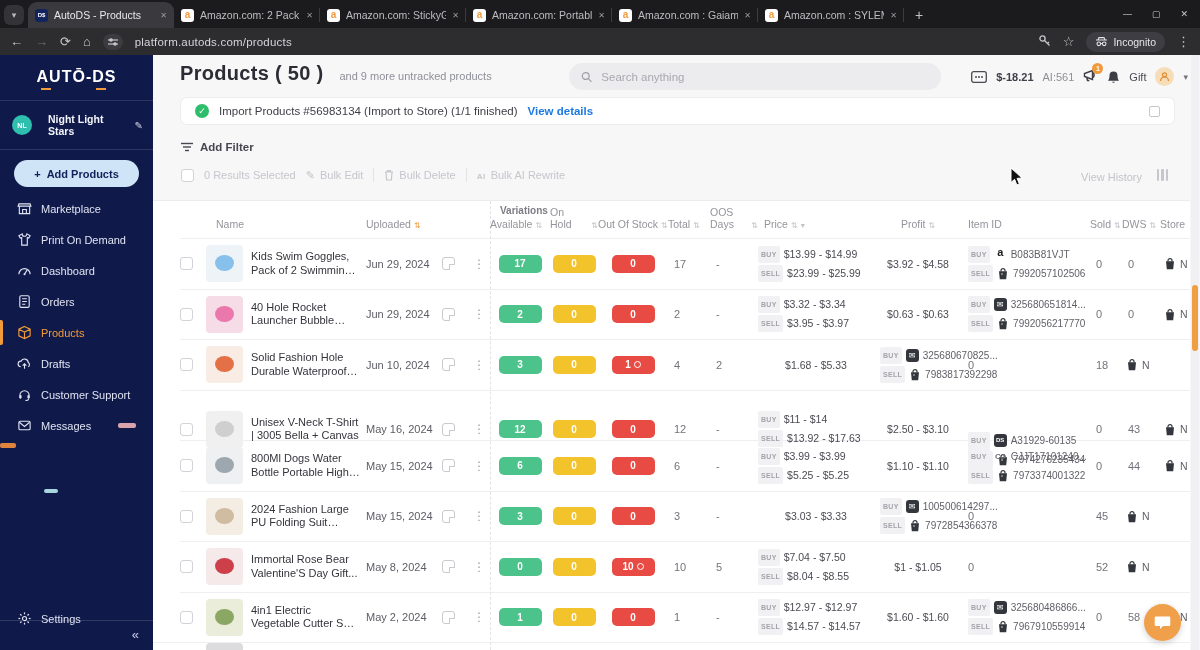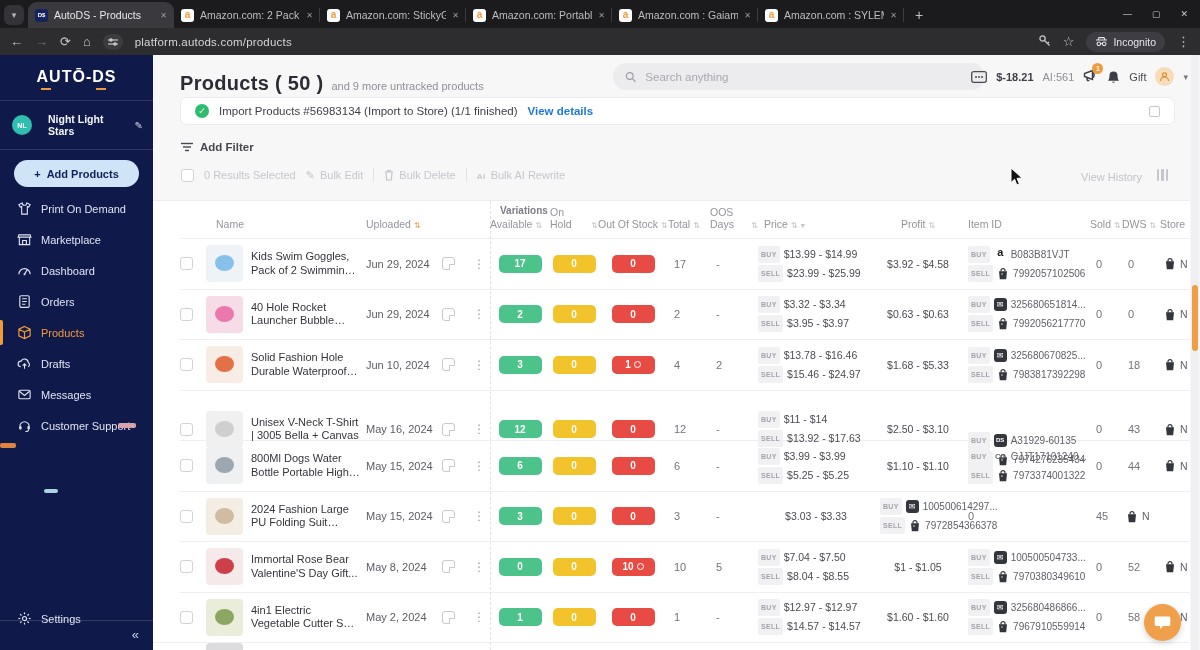--- a/index.html
+++ b/index.html
@@ -50,24 +50,24 @@
   .mitem svg{flex:none;}
   .mitem[data-active="true"]{color:#f29b38;}
   .mitem[data-active="true"]::before{content:"";position:absolute;left:0;top:3px;bottom:3px;width:3px;background:#f29b38;border-radius:0 2px 2px 0;}
   .dash{position:absolute;border-radius:2px;}
   .settings-row{position:absolute;left:0;right:0;top:548px;}
   .collapse{position:absolute;right:14px;top:572px;color:#cdd2e8;font-size:13px;}
   .sb-bottomdiv{position:absolute;left:0;right:0;top:565px;height:1px;background:rgba(255,255,255,.14);}
 
   
   .main{flex:1;position:relative;background:#f7f7f8;overflow:hidden;}
-  .pg-title-row{position:absolute;left:27px;top:17px;display:flex;align-items:baseline;gap:8px;text-align:center;}
+  .pg-title-row{position:absolute;left:27px;top:7px;display:flex;align-items:baseline;gap:16px;text-align:center;}
   .pg-title{font-size:20px;font-weight:bold;color:#2c2c34;letter-spacing:.3px;}
   .pg-sub{font-size:11px;color:#8f8f98;}
-  .search{position:absolute;left:460px;top:8px;width:372px;height:27px;border-radius:14px;background:#ececee;
+  .search{position:absolute;left:416px;top:8px;width:372px;height:27px;border-radius:14px;background:#ececee;
     display:flex;align-items:center;gap:7px;padding:0 12px;}
   .search input{border:none;background:transparent;outline:none;font-size:11.5px;color:#555;width:100%;
     font-family:"Liberation Sans",sans-serif;}
   .search input::placeholder{color:#a8a8b0;}
   .hdr-right{position:absolute;right:12px;top:8px;height:27px;display:flex;align-items:center;gap:9px;}
   .balance{font-size:11px;font-weight:bold;color:#3f3f47;}
   .ai-credits{font-size:11px;color:#8f8f97;}
   .mega{position:relative;}
   .mega .nbadge{position:absolute;top:-5px;right:-5px;width:11px;height:11px;border-radius:50%;background:#f09a3e;
     color:#fff;font-size:7px;font-weight:bold;display:flex;align-items:center;justify-content:center;}
@@ -250,29 +250,29 @@
       <span class="store-name">Night Light Stars</span>
       <span class="store-edit">✎</span>
     </div>
     <div class="sb-div"></div>
     <div class="addbtn">
       <span>+</span>
       <span>Add Products</span>
     </div>
     <div class="mitem">
       <svg width="15" height="15" viewBox="0 0 16 16">
-          <path d="M5.5 2L2 4l1.5 2.5L5 6v8h6V6l1.5.5L14 4l-3.5-2a2.5 2.5 0 01-5 0z" fill="none" stroke="currentColor" stroke-width="1.2"></path>
-        </svg>
-      <span>Print On Demand</span>
+          <path d="M2.5 6V13.5h11V6M2 3h12l.8 2.5H1.2z M6 13.5V9h4v4.5" fill="none" stroke="currentColor" stroke-width="1.2"></path>
+        </svg>
+      <span>Marketplace</span>
     </div>
     <div class="mitem">
       <svg width="15" height="15" viewBox="0 0 16 16">
-          <path d="M2.5 6V13.5h11V6M2 3h12l.8 2.5H1.2z M6 13.5V9h4v4.5" fill="none" stroke="currentColor" stroke-width="1.2"></path>
-        </svg>
-      <span>Marketplace</span>
+          <path d="M5.5 2L2 4l1.5 2.5L5 6v8h6V6l1.5.5L14 4l-3.5-2a2.5 2.5 0 01-5 0z" fill="none" stroke="currentColor" stroke-width="1.2"></path>
+        </svg>
+      <span>Print On Demand</span>
     </div>
     <div class="mitem">
       <svg width="15" height="15" viewBox="0 0 16 16">
           <path d="M2 12a6 6 0 0112 0" fill="none" stroke="currentColor" stroke-width="1.2"></path>
           <path d="M8 12L11 7" stroke="currentColor" stroke-width="1.3"></path>
           <circle cx="8" cy="12" r="1.1" fill="currentColor"></circle>
         </svg>
       <span>Dashboard</span>
     </div>
     <div class="mitem">
@@ -287,36 +287,36 @@
           <path d="M8 1.5l6 3v7l-6 3-6-3v-7z M2 4.5l6 3 6-3 M8 7.5V14.5" fill="none" stroke="currentColor" stroke-width="1.2"></path>
         </svg>
       <span>Products</span>
     </div>
     <div class="mitem">
       <svg width="15" height="15" viewBox="0 0 16 16">
           <path d="M4 11.5a3 3 0 01.4-6A4 4 0 0112 7a2.6 2.6 0 010 4.5" fill="none" stroke="currentColor" stroke-width="1.2"></path>
           <path d="M8 13.5V8.5M6 10.2L8 8.3l2 1.9" fill="none" stroke="currentColor" stroke-width="1.2"></path>
         </svg>
       <span>Drafts</span>
-    </div>
-    <div class="mitem">
-      <svg width="15" height="15" viewBox="0 0 16 16">
-          <rect x="2" y="3.5" width="12" height="9" rx="1.4" fill="none" stroke="currentColor" stroke-width="1.2"></rect>
-          <path d="M2.5 4.5L8 9l5.5-4.5" fill="none" stroke="currentColor" stroke-width="1.2"></path>
-        </svg>
-      <span>Messages</span>
     </div>
     <div class="mitem">
       <svg width="15" height="15" viewBox="0 0 16 16">
           <path d="M3 9a5 5 0 0110 0" fill="none" stroke="currentColor" stroke-width="1.2"></path>
           <rect x="2.3" y="8.5" width="2.6" height="4" rx="1.2" fill="currentColor"></rect>
           <rect x="11.1" y="8.5" width="2.6" height="4" rx="1.2" fill="currentColor"></rect>
           <path d="M12.4 12.5c0 1.3-1.5 2-3.4 2" fill="none" stroke="currentColor" stroke-width="1.1"></path>
         </svg>
       <span>Customer Support</span>
+    </div>
+    <div class="mitem">
+      <svg width="15" height="15" viewBox="0 0 16 16">
+          <rect x="2" y="3.5" width="12" height="9" rx="1.4" fill="none" stroke="currentColor" stroke-width="1.2"></rect>
+          <path d="M2.5 4.5L8 9l5.5-4.5" fill="none" stroke="currentColor" stroke-width="1.2"></path>
+        </svg>
+      <span>Messages</span>
     </div>
     <span class="dash" style="left:118px;top:368px;width:18px;height:5px;background:#d9a3ab;"></span>
     <span class="dash" style="left:0;top:388px;width:16px;height:5px;background:#e0833f;"></span>
     <span class="dash" style="left:44px;top:434px;width:14px;height:4px;background:#a7d6de;"></span>
     <div class="settings-row">
       <div class="mitem">
         <svg width="15" height="15" viewBox="0 0 16 16">
             <circle cx="8" cy="8" r="2.2" fill="none" stroke="currentColor" stroke-width="1.2"></circle>
             <g stroke="currentColor" stroke-width="1.3">
               <line x1="8" y1="1.5" x2="8" y2="3.5"></line>
@@ -643,30 +643,20 @@
             <span class="badge y">0</span>
           </div>
           <div class="c center">
             <span class="badge r">
               <span>1</span>
               <span class="oosdot"></span>
             </span>
           </div>
           <div class="c num">4</div>
           <div class="c num">2</div>
-          <div class="c two-line">
-            <span class="pl">
-              <span class="tag">BUY</span>
-              <span class="pricev">$13.78 - $16.46</span>
-            </span>
-            <span class="pl">
-              <span class="tag">SELL</span>
-              <span class="pricev">$15.46 - $24.97</span>
-            </span>
-          </div>
           <div class="c profit">$1.68 - $5.33</div>
           <div class="c two-line" style="padding-left:6px;">
             <span class="pl">
               <span class="tag">BUY</span>
               <span class="sup" data-src="aliexpress"></span>
               <span class="idtxt">325680670825...</span>
             </span>
             <span class="pl">
               <span class="tag">SELL</span>
               <span class="bag">
@@ -925,38 +915,20 @@
             <span class="pl">
               <span class="tag">BUY</span>
               <span class="pricev">$7.04 - $7.50</span>
             </span>
             <span class="pl">
               <span class="tag">SELL</span>
               <span class="pricev">$8.04 - $8.55</span>
             </span>
           </div>
           <div class="c profit">$1 - $1.05</div>
-          <div class="c two-line" style="padding-left:6px;">
-            <span class="pl">
-              <span class="tag">BUY</span>
-              <span class="sup" data-src="aliexpress"></span>
-              <span class="idtxt">100500504733...</span>
-            </span>
-            <span class="pl">
-              <span class="tag">SELL</span>
-              <span class="bag">
-                <svg width="12" height="13" viewBox="0 0 12 13">
-                  <path d="M2 4.2h8l-.8 8H2.8z" fill="#33363c"></path>
-                  <path d="M4 4.5V3.6a2 2 0 014 0v.9" fill="none" stroke="#33363c" stroke-width="1.2"></path>
-                  <circle cx="5" cy="7" r=".7" fill="#fff"></circle>
-                </svg>
-              </span>
-              <span class="idtxt">7970380349610</span>
-            </span>
-          </div>
           <div class="c num">0</div>
           <div class="c num">52</div>
           <div class="c c-store">
             <span class="bag">
               <svg width="12" height="13" viewBox="0 0 12 13">
                 <path d="M2 4.2h8l-.8 8H2.8z" fill="#33363c"></path>
                 <path d="M4 4.5V3.6a2 2 0 014 0v.9" fill="none" stroke="#33363c" stroke-width="1.2"></path>
               </svg>
             </span>
             <span>N</span>

